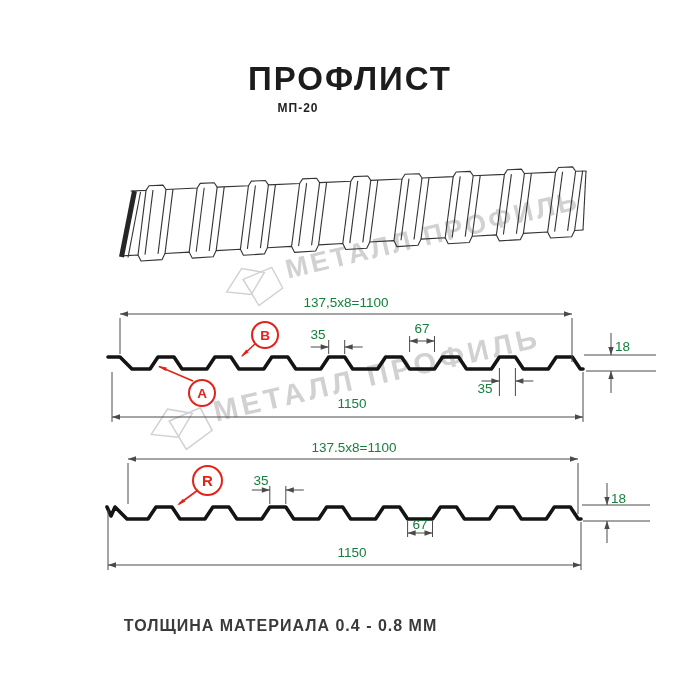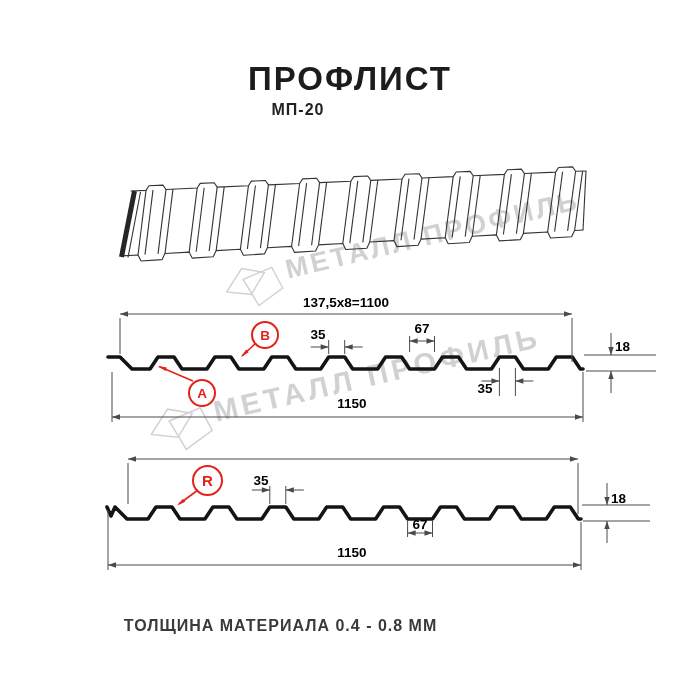--- a/index.html
+++ b/index.html
@@ -1,24 +1,24 @@
 <!DOCTYPE html>
 <html><head>
 <meta charset="utf-8">
 <style>
   html,body{margin:0;padding:0;background:#fff;}
   #canvas{position:relative;width:700px;height:700px;background:#ffffff;overflow:hidden;
           font-family:"Liberation Sans",sans-serif;}
   .ttl{position:absolute;left:0;top:60px;width:700px;text-align:center;
        font-size:33px;font-weight:800;letter-spacing:2px;color:#1c1c1c;z-index:4;}
   .sub{position:absolute;left:0;top:101px;width:596px;text-align:center;
-       font-size:16px;font-weight:600;letter-spacing:1px;color:#222;z-index:4;}
+       font-size:12px;font-weight:600;letter-spacing:1px;color:#222;z-index:4;}
   .foot{position:absolute;left:0;top:617px;width:561px;text-align:center;
         font-size:16px;font-weight:600;letter-spacing:1px;color:#3a3a3a;z-index:4;}
-  .dim{position:absolute;font-size:13.5px;color:#000000;z-index:4;white-space:nowrap;font-weight:bold;}
+  .dim{position:absolute;font-size:13.5px;color:#15803d;z-index:4;white-space:nowrap;}
   .circ{position:absolute;border:2.4px solid #e2231a;border-radius:50%;color:#e2231a;
         display:flex;align-items:center;justify-content:center;font-weight:700;
         background:transparent;z-index:5;}
   #svgdraw{position:absolute;left:0;top:0;z-index:3;}
   .wm{position:absolute;z-index:1;color:#d1d1d1;}
   .wmtext{font-weight:700;white-space:nowrap;transform-origin:left center;}
 </style>
 </head>
 <body>
 
@@ -167,20 +167,21 @@
       </g>
     </svg>
 
   <div class="dim" style="left:246px;top:295px;width:200px;text-align:center;">137,5x8=1100</div>
   <div class="dim" style="left:298px;top:327px;width:40px;text-align:center;">35</div>
   <div class="dim" style="left:402px;top:321px;width:40px;text-align:center;">67</div>
   <div class="dim" style="left:615px;top:339px;width:36px;">18</div>
   <div class="dim" style="left:465px;top:381px;width:40px;text-align:center;">35</div>
   <div class="dim" style="left:292px;top:396px;width:120px;text-align:center;">1150</div>
 
+  <div class="dim" style="left:254px;top:440px;width:200px;text-align:center;">137.5x8=1100</div>
   <div class="dim" style="left:241px;top:473px;width:40px;text-align:center;">35</div>
   <div class="dim" style="left:400px;top:517px;width:40px;text-align:center;">67</div>
   <div class="dim" style="left:611px;top:491px;width:36px;">18</div>
   <div class="dim" style="left:292px;top:545px;width:120px;text-align:center;">1150</div>
 
   <div class="circ" style="left:188px;top:379px;width:24px;height:24px;font-size:13.5px;">A</div>
   <div class="circ" style="left:251px;top:321px;width:24px;height:24px;font-size:13.5px;">B</div>
   <div class="circ" style="left:192px;top:465px;width:27px;height:27px;font-size:15px;border-width:2.6px;">R</div>
 
   <div class="foot">ТОЛЩИНА МАТЕРИАЛА 0.4 - 0.8 ММ</div>

